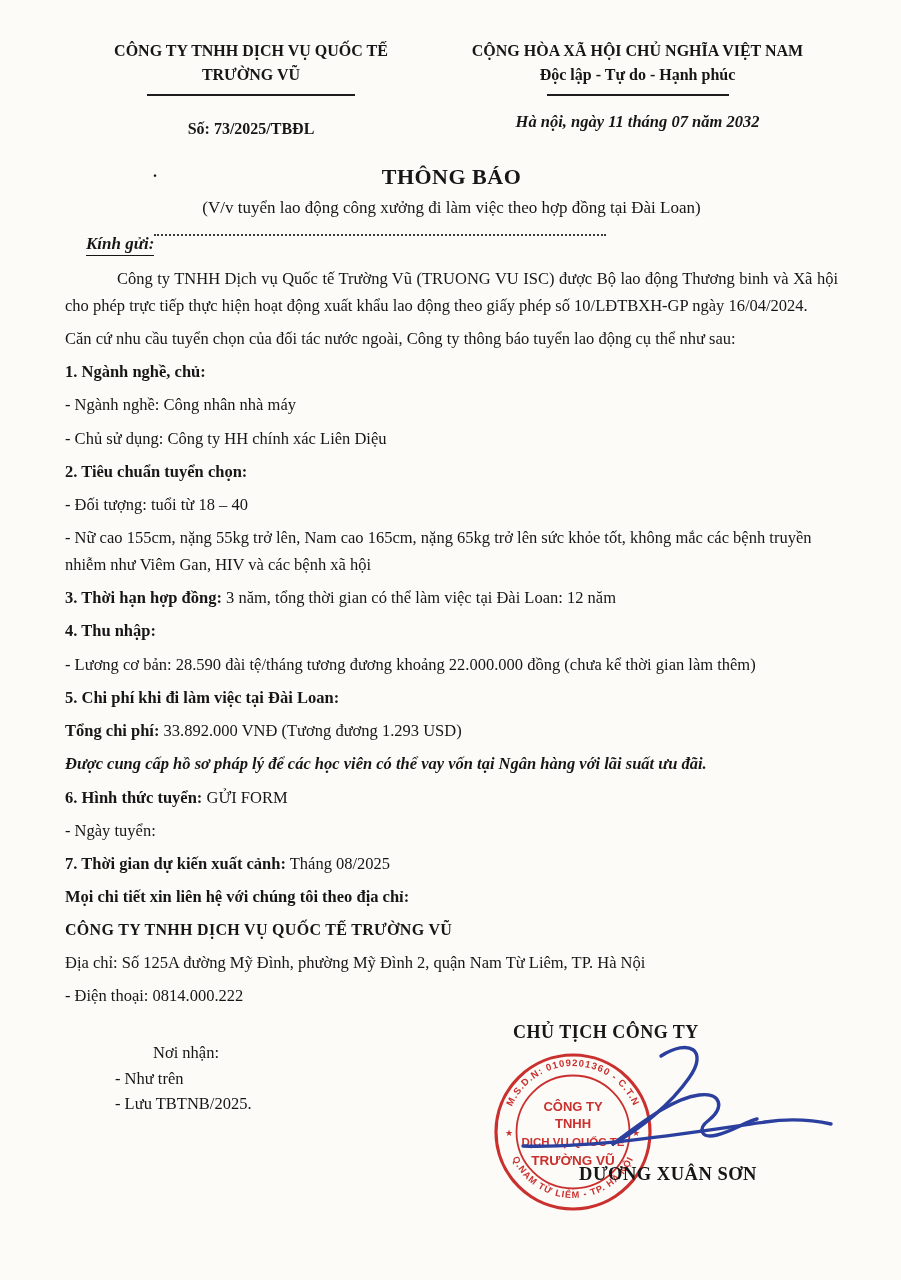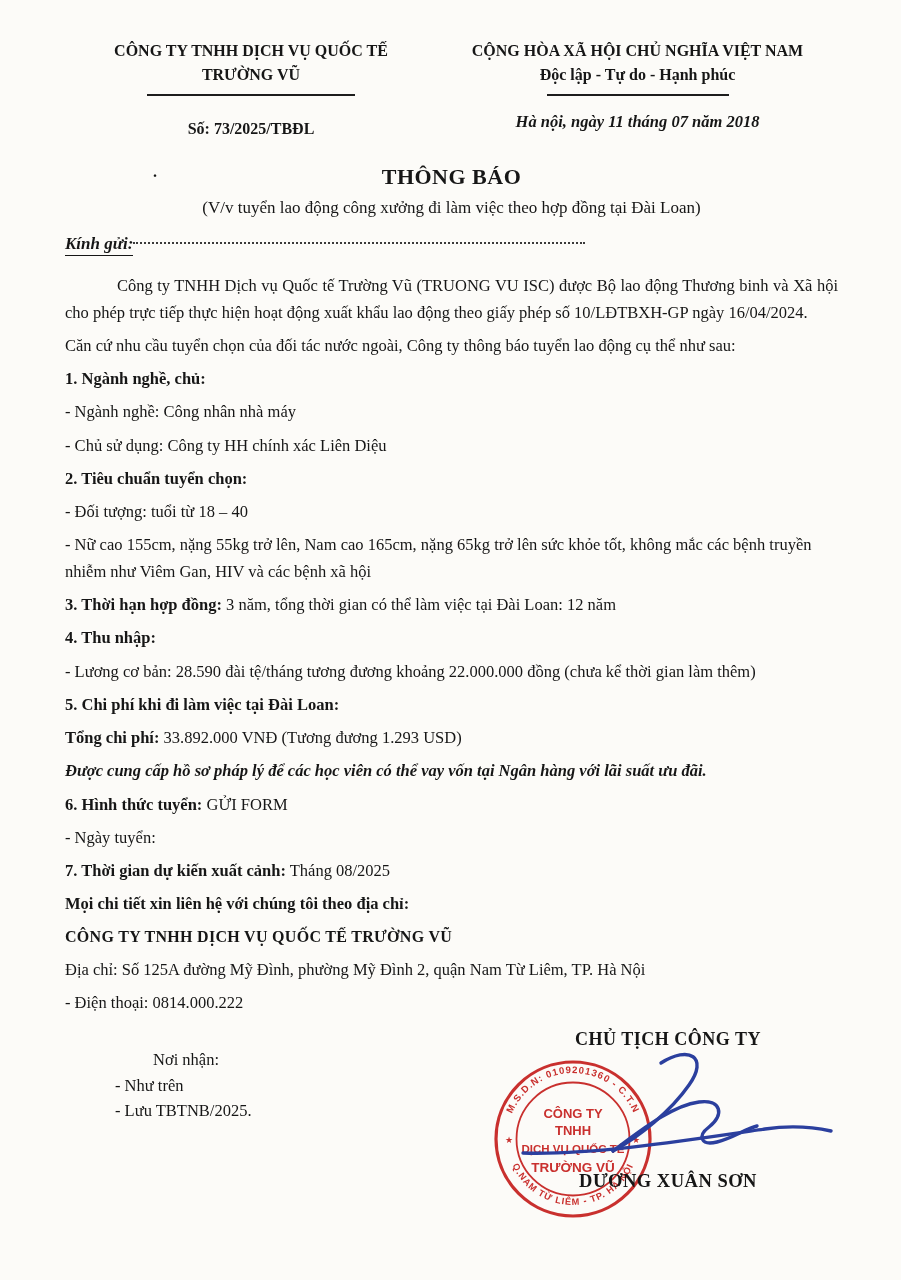--- a/index.html
+++ b/index.html
@@ -26,56 +26,56 @@
   .rule{height:2px;background:#1d1d1d;margin:10px auto 0 auto;}
   .rule.left{width:208px;}
   .rule.right{width:182px;}
   .doc-no{font-weight:bold;font-size:16px;margin-top:24px;}
   .dateline{font-weight:bold;font-style:italic;font-size:16.5px;margin-top:16px;}
   
   .stray-dot{position:absolute;left:153px;top:163px;font-size:16px;font-weight:bold;}
   .title{margin-top:26px;text-align:center;font-weight:bold;font-size:22px;letter-spacing:.5px;}
   .subtitle{margin-top:8px;text-align:center;font-weight:normal;font-size:17px;}
   
-  .greet{display:flex;align-items:center;margin-top:16px;}
+  .greet{display:flex;align-items:flex-start;margin-top:16px;margin-left:21px;}
   .greet .lbl{font-weight:bold;font-style:italic;font-size:17px;border-bottom:1.5px solid #161616;padding-bottom:1px;}
   .greet .leader{width:452px;border-bottom:2.5px dotted #3a3a3a;margin-bottom:4px;}
   
-  .doc-body{margin-top:17px;font-size:16.5px;line-height:1.62;}
+  .doc-body{margin-top:10px;font-size:16.5px;line-height:1.62;}
   .doc-body p{margin:6.5px 0;}
   .p-indent{text-indent:52px;text-align:justify;}
   .bl b{font-weight:bold;}
   .bl.bi{font-weight:bold;font-style:italic;}
   .bl.company{font-weight:bold;font-size:16px;letter-spacing:.3px;}
   
   .foot{position:relative;height:320px;margin-top:4px;}
   .recipients{position:absolute;left:50px;top:24px;font-size:16.5px;line-height:1.55;}
   .recipients .r-lbl{font-weight:normal;margin-left:38px;}
-  .sign-title{position:absolute;left:448px;top:6px;width:310px;text-align:center;font-weight:bold;font-size:18px;letter-spacing:.5px;}
+  .sign-title{position:absolute;left:448px;top:6px;width:310px;text-align:left;font-weight:bold;font-size:18px;letter-spacing:.5px;}
   .stamp{position:absolute;left:428px;top:36px;width:160px;height:160px;}
   .sig{position:absolute;left:448px;top:26px;width:330px;height:130px;pointer-events:none;}
   .sign-name{position:absolute;left:448px;top:148px;width:310px;text-align:center;font-weight:bold;font-size:18.5px;letter-spacing:.5px;}
 </style>
 </head>
 <body>
 
 <div class="page">
 
   <div class="hdr">
     <div class="hdr-left">
       <div class="l1">CÔNG TY TNHH DỊCH VỤ QUỐC TẾ</div>
       <div class="l2">TRƯỜNG VŨ</div>
       <div class="rule left"></div>
       <div class="doc-no">Số: 73/2025/TBĐL</div>
     </div>
     <div class="hdr-right">
       <div class="l1">CỘNG HÒA XÃ HỘI CHỦ NGHĨA VIỆT NAM</div>
       <div class="l2">Độc lập - Tự do - Hạnh phúc</div>
       <div class="rule right"></div>
-      <div class="dateline">Hà nội, ngày 11 tháng 07 năm 2018</div>
+      <div class="dateline">Hà nội, ngày 11 tháng 07 năm 2032</div>
     </div>
   </div>
 
   <span class="stray-dot">.</span>
   <div class="title">THÔNG BÁO</div>
   <div class="subtitle">(V/v tuyển lao động công xưởng đi làm việc theo hợp đồng tại Đài Loan)</div>
 
   <div class="greet">
     <span class="lbl">Kính gửi:</span>
     <span class="leader"></span>

